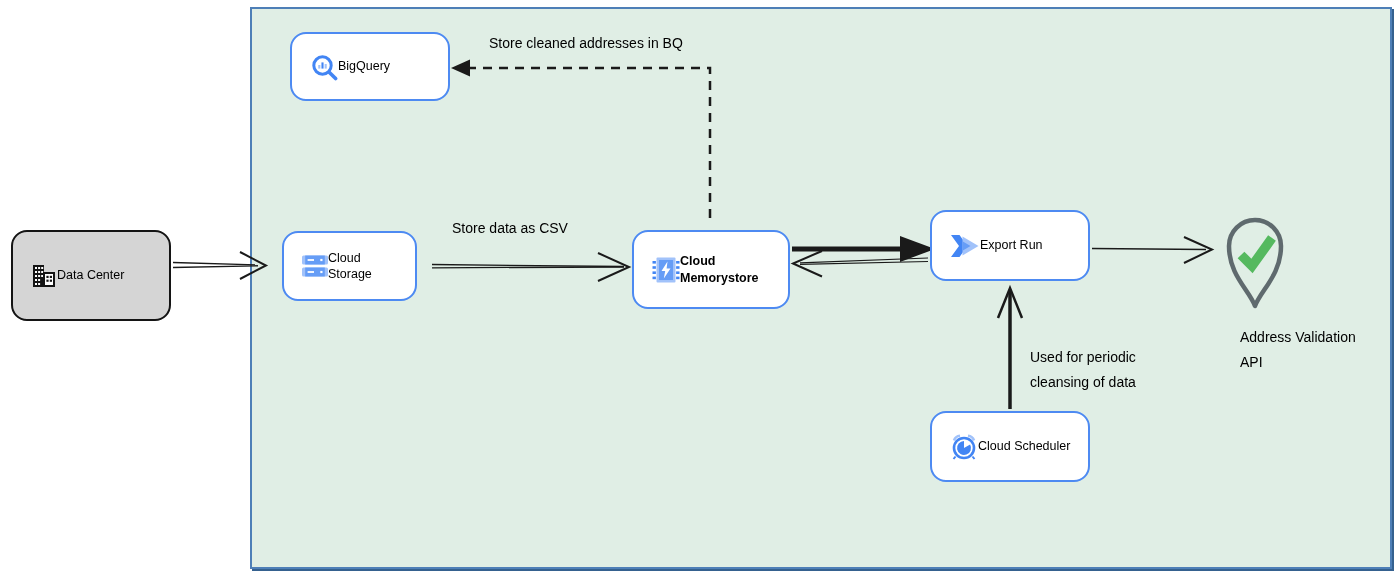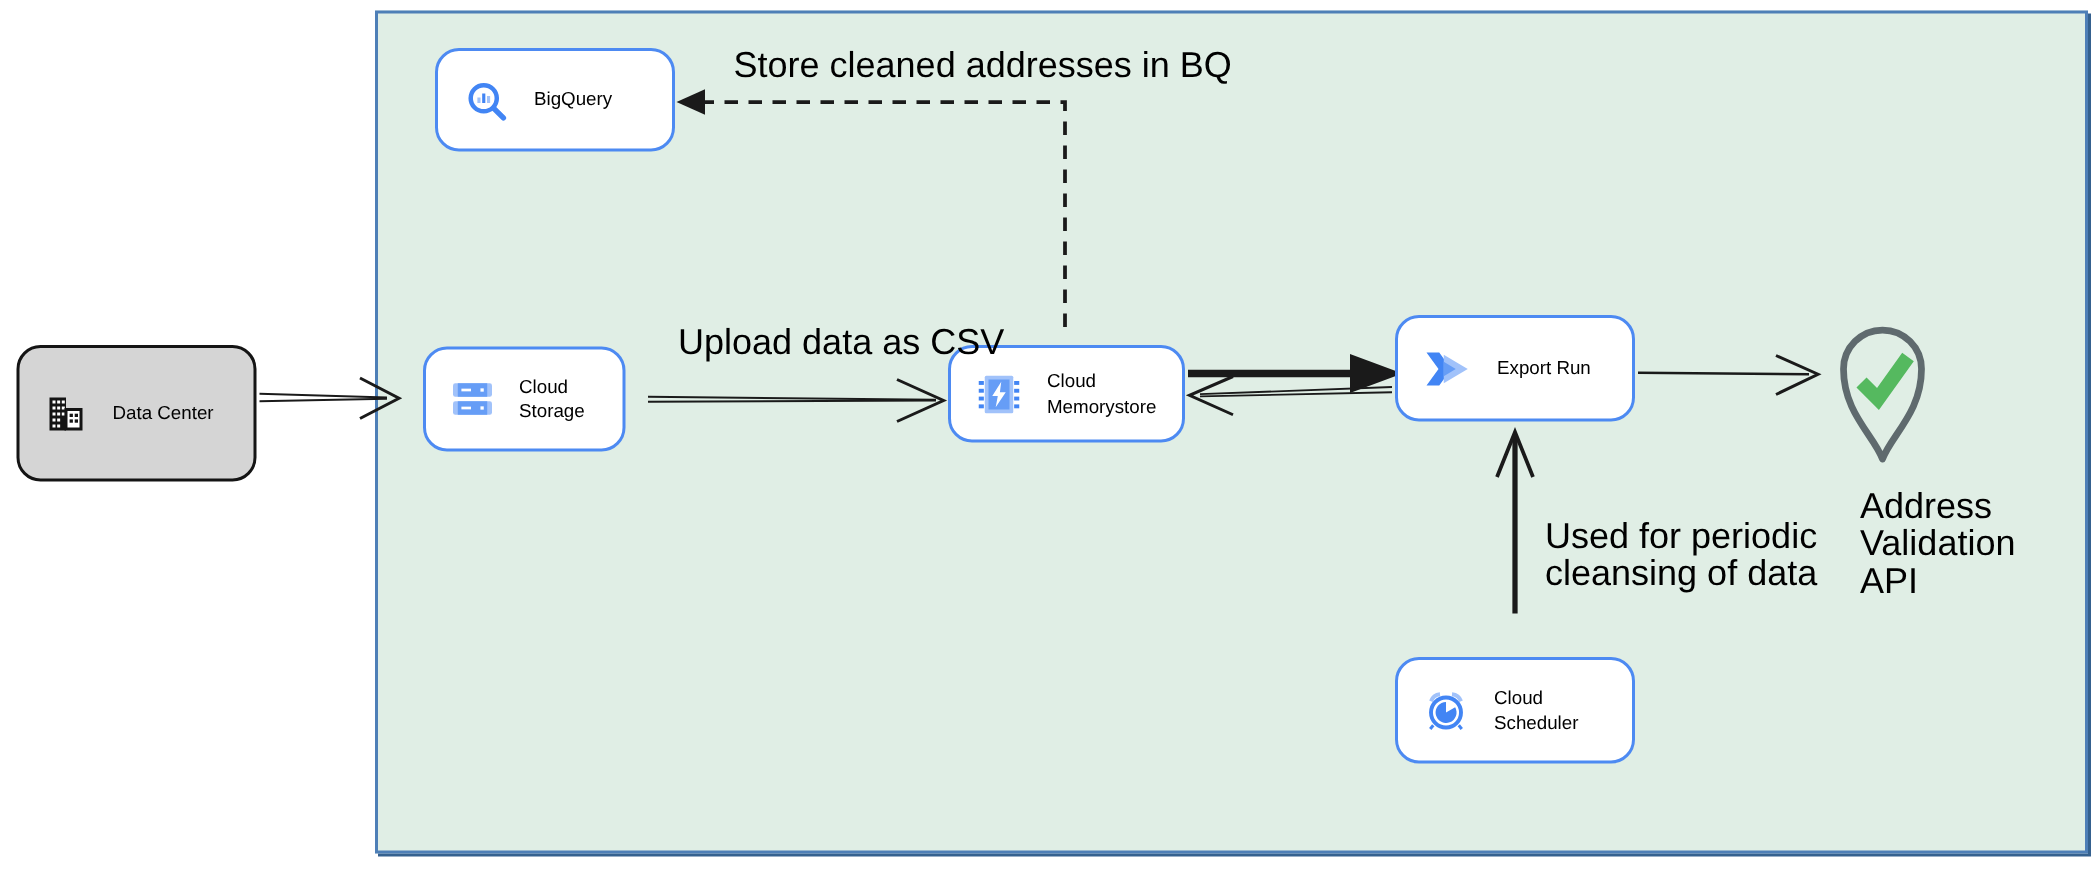--- a/index.html
+++ b/index.html
@@ -10,37 +10,37 @@
     color:var(--text);
   }
   .boundary{
     position:absolute;left:250px;top:7px;width:1138px;height:558px;
     background:var(--container_fill);
     border:2px solid var(--container_border);
     box-shadow:2px 2px 0 var(--container_shadow);
   }
   .connectors{position:absolute;left:0;top:0;width:1400px;height:580px;pointer-events:none;}
   .node{
-    position:absolute;display:flex;align-items:center;gap:18px;
+    position:absolute;display:flex;align-items:center;
     padding:0 8px 0 18px;box-sizing:border-box;
     background:var(--node_fill);
     border:2.5px solid var(--node_border);
     border-radius:16px;
   }
   .node .label{font-size:12.5px;line-height:1.3;color:var(--text);}
   .node.dc{background:var(--datacenter_fill);border-color:var(--datacenter_border);}
   .icon{display:flex;align-items:center;justify-content:center;flex:0 0 auto;}
   .ic-dark{fill:var(--icon_blue);}
   .ic-mid{fill:var(--icon_blue_mid);}
   .ic-light{fill:var(--icon_blue_light);}
   .ic-black{fill:var(--datacenter_border);}
   .st-dark{stroke:var(--icon_blue);fill:none;}
   .st-light{stroke:var(--icon_blue_light);fill:none;}
   .note{
-    position:absolute;font-size:24px;line-height:25px;
+    position:absolute;font-size:14px;line-height:25px;
     white-space:pre-line;color:var(--text);
   }
   .n-store-bq{left:489px;top:31px;}
   .n-export{left:452px;top:216px;}
   .n-upload{left:270px;top:331px;}
   .n-parse{left:607px;top:331px;}
   .n-periodic{left:1030px;top:345px;}
   .n-pin{left:1240px;top:325px;}
   .pin{position:absolute;left:1222px;top:212px;width:66px;height:98px;}
   .conn{stroke:var(--connector);}
@@ -147,21 +147,21 @@
         <rect x="18.3" y="3.9" width="2.2" height="2.2" fill="#ffffff"></rect>
         <rect x="0" y="12.5" width="26" height="9" rx="1.5" class="ic-light"></rect>
         <rect x="3.2" y="12.5" width="19.6" height="9" class="ic-mid"></rect>
         <rect x="5.6" y="16.1" width="6.4" height="1.8" fill="#ffffff"></rect>
         <rect x="18.3" y="15.9" width="2.2" height="2.2" fill="#ffffff"></rect>
       </svg>
     </span>
     <span class="label">Cloud Storage</span>
   </div>
 
-  <div class="node" style="left:632px;top:230px;width:158px;height:65px;">
+  <div class="node" style="left:632px;top:230px;width:158px;height:79px;font-weight:bold;">
     <span class="icon">
       <svg width="28" height="26" viewBox="0 0 28 26">
         <g class="ic-dark">
           <rect x="0.5" y="4" width="3.4" height="2.6"></rect>
             <rect x="0.5" y="9.2" width="3.4" height="2.6"></rect>
           <rect x="0.5" y="14.4" width="3.4" height="2.6"></rect>
             <rect x="0.5" y="19.6" width="3.4" height="2.6"></rect>
           <rect x="24.1" y="4" width="3.4" height="2.6"></rect>
             <rect x="24.1" y="9.2" width="3.4" height="2.6"></rect>
           <rect x="24.1" y="14.4" width="3.4" height="2.6"></rect>
@@ -179,39 +179,39 @@
     <span class="icon">
       <svg width="30" height="26" viewBox="0 0 30 26">
         <polygon points="1,2 9.5,2 17.5,13 9.5,24 1,24 9,13" class="ic-dark"></polygon>
         <polygon points="12.5,3.5 28.5,13 12.5,22.5" class="ic-light"></polygon>
         <polygon points="12.5,8.2 20.5,13 12.5,17.8" class="ic-mid"></polygon>
       </svg>
     </span>
     <span class="label">Export Run</span>
   </div>
 
-  <div class="node" style="left:930px;top:411px;width:160px;height:71px;margin-top:27px;">
+  <div class="node" style="left:930px;top:411px;width:160px;height:71px;">
     <span class="icon">
       <svg width="28" height="28" viewBox="0 0 28 28">
         <path d="M4,7.5 A7,7 0 0 1 10,2.8" class="st-light" stroke-width="2.6"></path>
         <path d="M18,2.8 A7,7 0 0 1 24,7.5" class="st-light" stroke-width="2.6"></path>
         <circle cx="14" cy="15" r="10" fill="#ffffff" class="st-dark" stroke-width="2.6"></circle>
         <path d="M14,15 L14,8 A7,7 0 1 0 20.1,11.5 Z" class="ic-dark"></path>
         <path d="M5.5,23.5 L3.5,26" class="st-dark" stroke-width="2"></path>
         <path d="M22.5,23.5 L24.5,26" class="st-dark" stroke-width="2"></path>
       </svg>
     </span>
     <span class="label">Cloud Scheduler</span>
   </div>
 
   <svg class="pin" viewBox="0 0 66 98">
     <path d="M33,94 C27,78 7,63 7,34 A26,26 0 1 1 59,34 C59,63 39,78 33,94 Z" fill="none" stroke="var(--pin_gray)" stroke-width="4.5" stroke-linejoin="round"></path>
     <polyline points="19,43 30,54 50,26" fill="none" stroke="var(--check_green)" stroke-width="9.5"></polyline>
   </svg>
 
   <div class="note n-store-bq">Store cleaned addresses in BQ</div>
-  <div class="note n-export">Upload data as CSV</div>
+  <div class="note n-export">Store data as CSV</div>
   <div class="note n-pin">Address Validation
 API</div>
   <div class="note n-periodic">Used for periodic
 cleansing of data</div>
 
 </div>
 
 </body></html>

